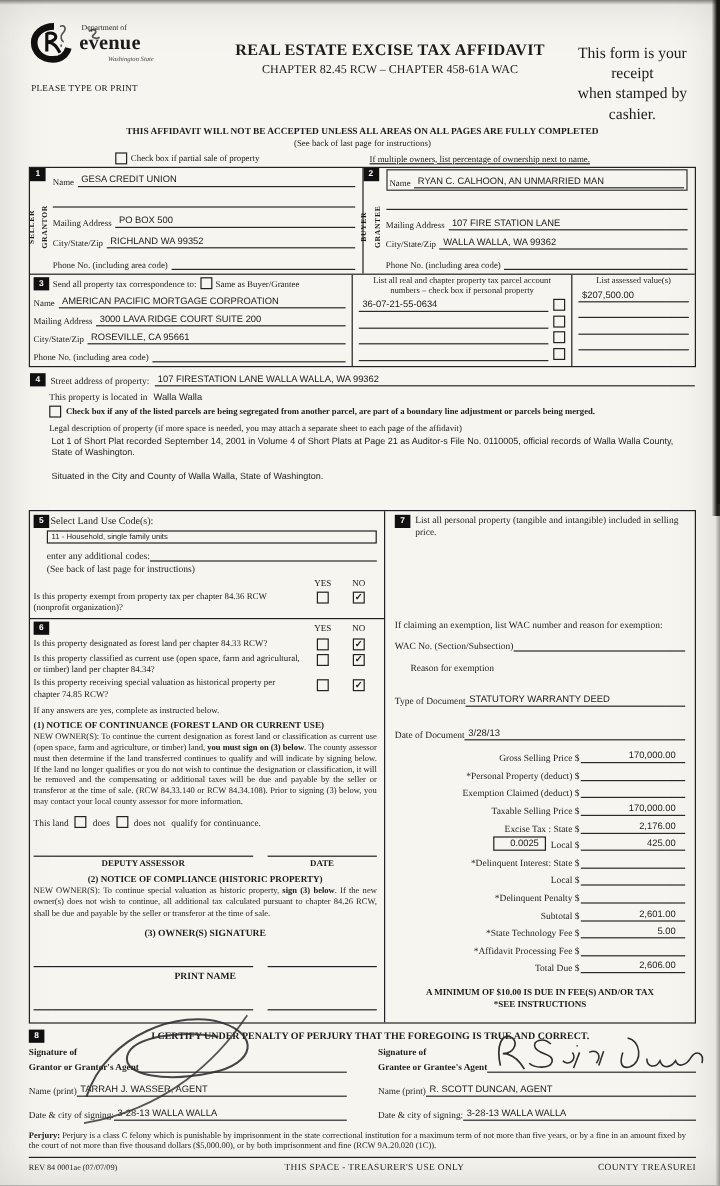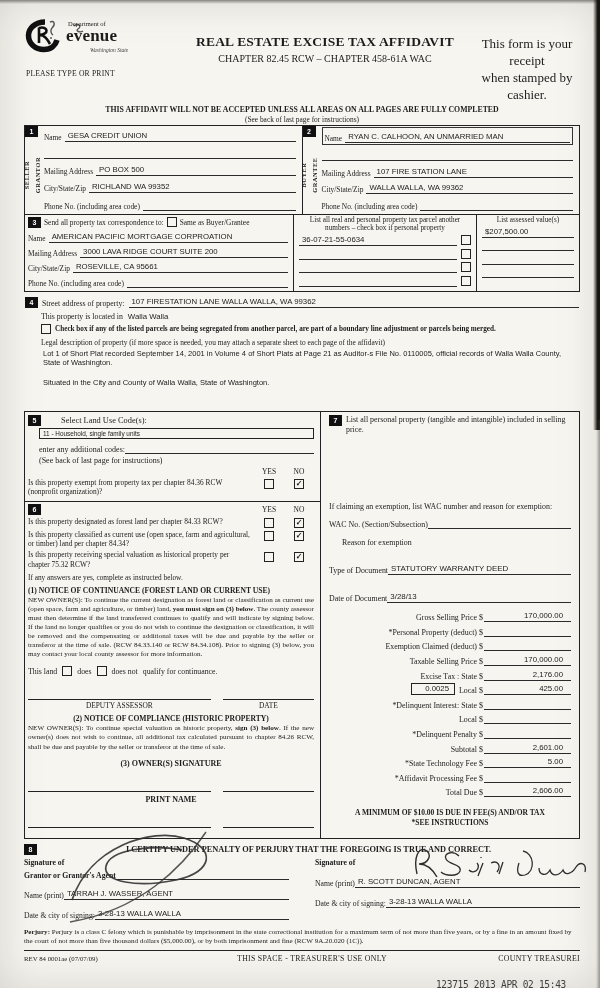--- a/index.html
+++ b/index.html
@@ -63,41 +63,41 @@
   .s4line1{display:flex;align-items:flex-end;font-size:7.8px;gap:4px;}
   .s4line2{font-size:7.8px;margin:4px 0 3px 16px;display:flex;gap:5px;align-items:flex-start;}
   .s4seg{display:flex;gap:4px;font-size:7.2px;margin-left:16px;align-items:center;font-weight:bold;}
   .s4legal{font-size:7.4px;margin:4px 0 2px 16px;}
   .s4text{font-size:7.5px;margin-left:18px;width:520px;line-height:1.3;}
   .s4sit{font-size:7.5px;margin:10px 0 0 18px;}
   
   .block567{border:1.3px solid #222;display:flex;margin-top:22px;min-height:426px;}
   .colL{width:286px;border-right:1.3px solid #222;padding:3px 6px 4px 3px;flex:0 0 auto;}
   .colR{flex:1;padding:3px 8px 5px 8px;min-width:0;}
-  .sec5head{display:flex;gap:20px;font-size:8.4px;align-items:center;}
+  .sec5head{display:flex;gap:1px;font-size:8.4px;align-items:center;}
   .codebox{border:1.5px solid #222;margin:2px 0 2px 11px;padding:1px 3px;font-family:"Liberation Sans",sans-serif;font-size:6.4px;}
   .addl{font-size:8px;margin-left:11px;display:flex;align-items:flex-end;height:13px;}
   .seeback{font-size:8px;margin-left:11px;margin-top:2px;}
   .ynhead{display:flex;font-size:7.5px;margin-top:2px;}
   .ynspacer{flex:1;}
   .yncell{width:30px;text-align:center;}
   .qrow{display:flex;font-size:7.4px;margin-top:2px;line-height:1.25;}
   .qtext{flex:1;padding-right:4px;}
   .cbcell{width:30px;text-align:center;flex:0 0 auto;padding-top:1px;}
   .sec6{border-top:1.3px solid #222;margin:4px -6px 0 -3px;padding:2px 6px 0 3px;}
   .sec6head{display:flex;font-size:7.5px;align-items:center;}
   .ifyes{font-size:7.3px;margin-top:4px;}
   .ntitle{font-weight:bold;font-size:7.6px;margin-top:4px;}
   .ntitle.center{text-align:center;}
   .nbody{font-size:7.1px;text-align:justify;line-height:1.28;margin-top:1px;}
   .qualline{font-size:7.8px;margin-top:7px;display:flex;align-items:center;gap:5px;}
   .ulrow{display:flex;gap:12px;margin-top:15px;}
   .ul1{flex:2;border-bottom:1px solid #222;height:8px;}
   .ul2{flex:1;border-bottom:1px solid #222;height:8px;}
-  .ullabels{display:flex;gap:12px;font-size:7.4px;font-weight:normal;margin-top:1px;}
+  .ullabels{display:flex;gap:12px;font-size:7.4px;font-weight:bold;margin-top:1px;}
   .ull1{flex:2;text-align:center;}
   .ull2{flex:1;text-align:center;}
   .ownsig{text-align:center;font-weight:bold;font-size:8px;margin-top:7px;}
   .printname{text-align:center;font-weight:bold;font-size:8px;margin-top:3px;}
   
   .sec7head{display:flex;gap:4px;font-size:7.9px;line-height:1.3;}
   .gap1{height:66px;}
   .exem{font-size:7.9px;}
   .wacrow{display:flex;font-size:7.9px;margin-top:9px;align-items:flex-end;}
   .reason{font-size:7.9px;margin-top:9px;padding-left:13px;}
@@ -161,20 +161,27 @@
         <div class="title">REAL ESTATE EXCISE TAX AFFIDAVIT</div>
         <div class="subtitle">CHAPTER 82.45 RCW – CHAPTER 458-61A WAC</div>
       </div>
       <div class="receipt">
         <span>This form is your receipt</span><br>
         <span>when stamped by cashier.</span>
       </div>
     </div>
     <div class="warning">THIS AFFIDAVIT WILL NOT BE ACCEPTED UNLESS ALL AREAS ON ALL PAGES ARE FULLY COMPLETED</div>
     <div class="instr">(See back of last page for instructions)</div>
+    <div class="partialrow">
+      <div class="partial-left">
+        <span class="cb"></span>
+        <span>Check box if partial sale of property</span>
+      </div>
+      <div class="partial-right u">If multiple owners, list percentage of ownership next to name.</div>
+    </div>
 
     <div class="bigbox">
       <div class="row12">
 
         <div class="party">
           <div class="rail">
             <span class="badge">1</span>
             <div class="vlabel">
                 <div class="vtext">
               <div>SELLER</div>
@@ -259,21 +266,21 @@
               <span class="fl-label">City/State/Zip</span>
             <span class="fill">ROSEVILLE, CA 95661</span>
             </div>
           <div class="fline">
               <span class="fl-label">Phone No. (including area code)</span>
             <span class="fill"></span>
             </div>
         </div>
         <div class="r3mid">
           <div class="r3colhead">
-            <span>List all real and personal property tax parcel another</span><br>
+            <span>List all real and chapter property tax parcel account</span><br>
             <span>numbers – check box if personal property</span>
           </div>
           <div class="prow">
             <span class="fill">36-07-21-55-0634</span>
             <span class="cb pcb"></span>
             </div>
           <div class="prow">
             <span class="fill"></span>
             <span class="cb pcb"></span>
             </div>
@@ -358,21 +365,21 @@
             <span class="qtext">Is this property designated as forest land per chapter 84.33 RCW?</span>
             <span class="cbcell"><span class="cb"></span></span>
             <span class="cbcell"><span class="cb">✓</span></span>
           </div>
           <div class="qrow">
             <span class="qtext">Is this property classified as current use (open space, farm and agricultural, or timber) land per chapter 84.34?</span>
             <span class="cbcell"><span class="cb"></span></span>
             <span class="cbcell"><span class="cb">✓</span></span>
           </div>
           <div class="qrow">
-            <span class="qtext">Is this property receiving special valuation as historical property per chapter 75.32 RCW?</span>
+            <span class="qtext">Is this property receiving special valuation as historical property per chapter 74.85 RCW?</span>
             <span class="cbcell"><span class="cb"></span></span>
             <span class="cbcell"><span class="cb">✓</span></span>
           </div>
           <div class="ifyes">If any answers are yes, complete as instructed below.</div>
           <div class="ntitle">(1) NOTICE OF CONTINUANCE (FOREST LAND OR CURRENT USE)</div>
           <div class="nbody"><span>NEW OWNER(S): To continue the current designation as forest land or classification as current use (open space, farm and agriculture, or timber) land, </span><b>you must sign on (3) below</b><span>. The county assessor must then determine if the land transferred continues to qualify and will indicate by signing below. If the land no longer qualifies or you do not wish to continue the designation or classification, it will be removed and the compensating or additional taxes will be due and payable by the seller or transferor at the time of sale. (RCW 84.33.140 or RCW 84.34.108). Prior to signing (3) below, you may contact your local county assessor for more information.</span></div>
           <div class="qualline">
             <span>This land</span>
             <span class="cb"></span>
             <span>does</span>
@@ -525,20 +532,24 @@
             <span class="fill">3-28-13 WALLA WALLA</span>
             </div>
         </div>
         <div class="sighalf">
           <svg class="sigsvg" style="left:92px;top:-14px;" width="190" height="38" viewBox="0 0 190 38">
             <path d="M10,30 C6,12 12,4 18,6 C26,9 22,20 12,20 C20,20 26,26 30,33" fill="none" stroke="#2e2e2e" stroke-width="1.4"></path>
             <path d="M52,12 C46,6 36,9 39,15 C42,21 55,20 53,27 C51,33 38,32 34,28 M62,26 a5,5 0 1,0 8,-7 M76,19 l-5,13 M74,13 l0,1 M84,19 c6,-3 11,2 6,9 M96,18 l-4,12" fill="none" stroke="#2e2e2e" stroke-width="1.3"></path>
             <path d="M116,7 c11,2 13,20 2,24 c-7,2 -9,-3 -6,-12 M132,24 c0,7 7,9 11,2 c2,7 9,6 13,0 c2,6 9,4 13,-3 c4,-6 11,-4 9,5" fill="none" stroke="#2e2e2e" stroke-width="1.3"></path>
           </svg>
           <div class="siglab">Signature of</div>
+          <div class="sigline">
+              <span>Grantee or Grantee's Agent</span>
+            <span class="fill"></span>
+            </div>
           <div class="nline">
               <span>Name (print)</span>
             <span class="fill">R. SCOTT DUNCAN, AGENT</span>
             </div>
           <div class="nline">
               <span>Date &amp; city of signing:</span>
             <span class="fill">3-28-13 WALLA WALLA</span>
             </div>
         </div>
       </div>

